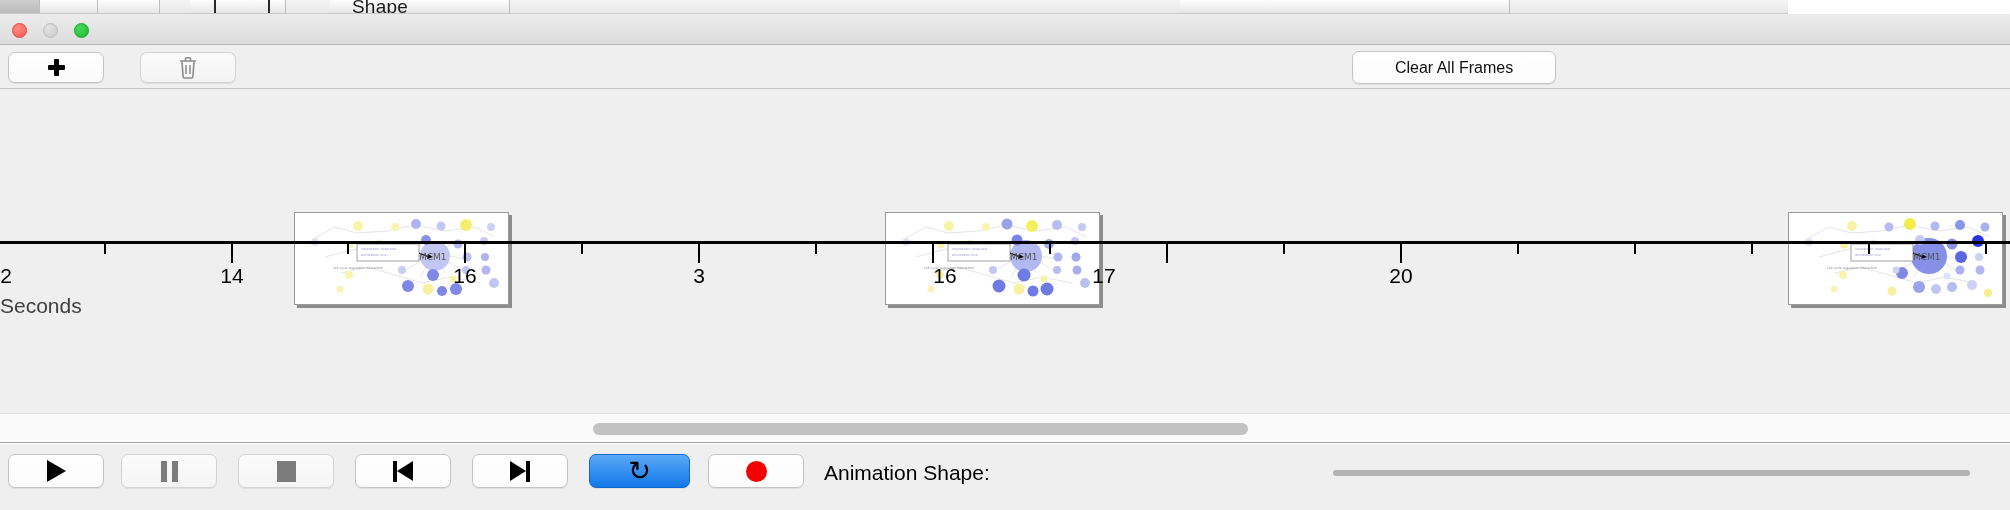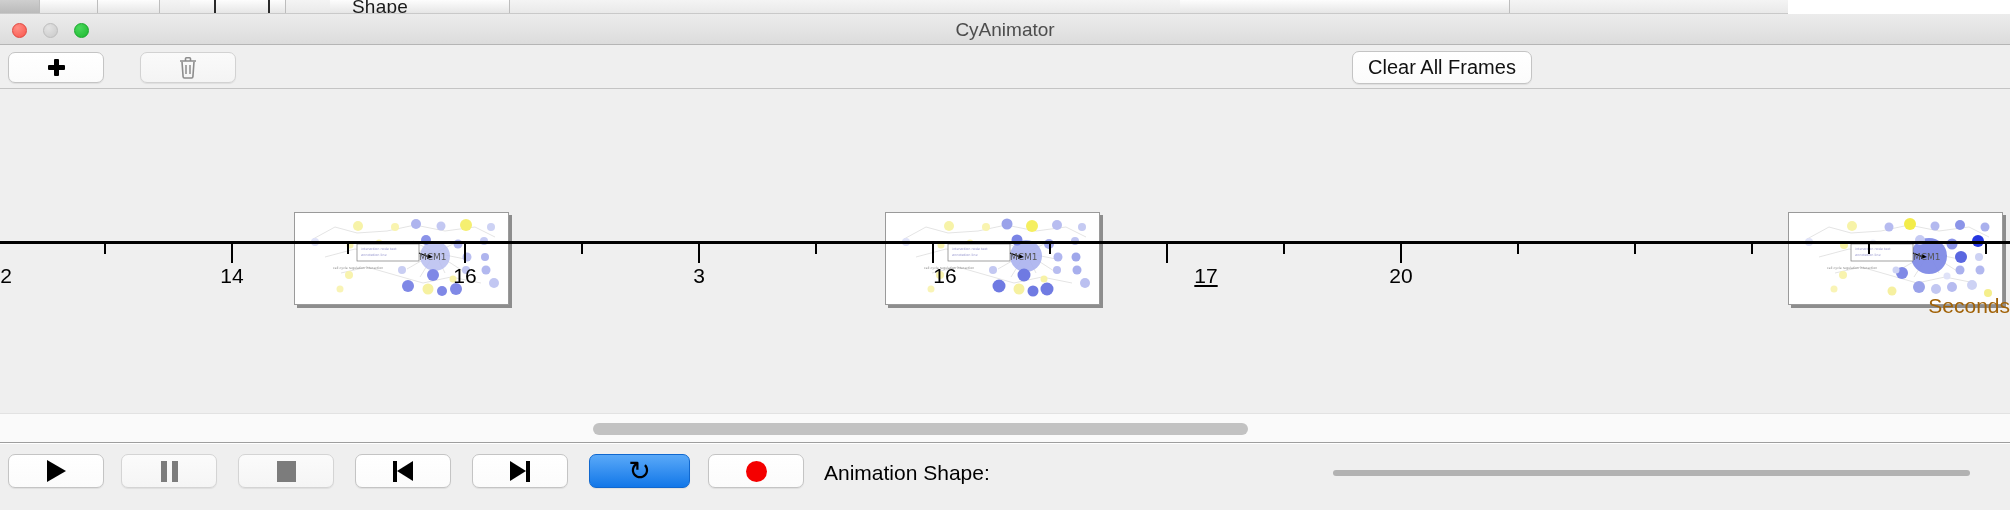--- a/index.html
+++ b/index.html
@@ -54,21 +54,21 @@
   .btn {
     position: absolute; border-radius: 7px; border: 1px solid #c4c4c4;
     background: linear-gradient(#ffffff, #fbfbfb);
     box-shadow: 0 1px 1px rgba(0,0,0,.07);
     display: flex; align-items: center; justify-content: center;
     font-size: 19px; color: #111; cursor: default; user-select: none;
   }
   .btn.dim { background: linear-gradient(#fafafa, #f4f4f4); color: #8c8c8c; border-color: #d2d2d2; }
   #add-btn   { left: 8px;   top: 7px; width: 96px; height: 31px; }
   #del-btn   { left: 140px; top: 7px; width: 96px; height: 31px; }
-  #clear-btn { left: 1352px;top: 6px; width: 180px; height: 33px; font-size: 20px; }
+  #clear-btn { left: 1352px;top: 6px; width: 204px; height: 33px; font-size: 16px; }
   .plus-icon { position: relative; width: 17px; height: 17px; }
   .plus-icon::before, .plus-icon::after {
     content: ""; position: absolute; background: #000; border-radius: 1px;
   }
   .plus-icon::before { left: 0; top: 6px; width: 17px; height: 5px; }
   .plus-icon::after  { left: 6px; top: 0; width: 5px; height: 17px; }
 
   
   .timeline-pane {
     position: absolute; left: 0; top: 89px; width: 2010px; height: 324px;
@@ -86,21 +86,21 @@
   }
   .tick { position: absolute; width: 2px; background: #000; }
   .tick.major { top: 155px; height: 19px; }
   .tick.minor { top: 155px; height: 10px; }
   .tick-label {
     position: absolute; top: 175px; font-size: 21px; color: #000;
     transform: translateX(-50%); white-space: nowrap;
   }
   .axis-caption {
     position: absolute; left: 0; right: 0; top: 205px;
-    text-align: right; font-size: 21px; color: #a16207;
+    text-align: left; font-size: 21px; color: #404040;
   }
 
   
   .hscroll {
     position: absolute; left: 0; top: 413px; width: 2010px; height: 30px;
     background: #fafafa; border-top: 1px solid #e2e2e2; border-bottom: 1px solid #9e9e9e;
   }
   .hscroll-thumb {
     position: absolute; left: 593px; top: 9px; width: 655px; height: 12px;
     background: #c2c2c2; border-radius: 6px;
@@ -166,21 +166,20 @@
     <div class="bg-chip" style="left:1880px;width:130px;"></div>
     <div class="bg-tick" style="left:214px;"></div>
     <div class="bg-tick" style="left:268px;"></div>
     <div class="bg-label">Shape</div>
   </div>
 
   <div class="titlebar">
     <div class="traffic tl-close"></div>
     <div class="traffic tl-min"></div>
     <div class="traffic tl-zoom"></div>
-    <div class="title-text">CyAnimator</div>
   </div>
 
   <div class="toolbar">
     <div class="btn" id="add-btn">
       <span class="plus-icon"></span>
     </div>
     <div class="btn dim" id="del-btn">
       <svg width="20" height="23" viewBox="0 0 20 23">
         <path d="M2 5 h16 M7.5 5 v-2.2 a1 1 0 0 1 1-1 h3 a1 1 0 0 1 1 1 V5" fill="none" stroke="#8c8c8c" stroke-width="1.6"></path>
         <path d="M4 5.8 l1.1 15 a1.3 1.3 0 0 0 1.3 1.2 h7.2 a1.3 1.3 0 0 0 1.3 -1.2 l1.1 -15" fill="none" stroke="#8c8c8c" stroke-width="1.6"></path>
@@ -363,21 +362,21 @@
     <div class="tick minor" style="left:1634px;"></div>
     <div class="tick minor" style="left:1751px;"></div>
     <div class="tick minor" style="left:1868px;"></div>
     <div class="tick minor" style="left:1985px;"></div>
 
     <div class="tick-label" style="left:6px;">2</div>
     <div class="tick-label" style="left:232px;">14</div>
     <div class="tick-label" style="left:465px;">16</div>
     <div class="tick-label" style="left:699px;">3</div>
     <div class="tick-label" style="left:933px;margin-left:12px;">16</div>
-    <div class="tick-label" style="left:1206px;text-decoration:underline;">17</div>
+    <div class="tick-label" style="left:1104px;">17</div>
     <div class="tick-label" style="left:1401px;">20</div>
 
     <div class="axis-caption">Seconds</div>
   </div>
 
   <div class="hscroll">
     <div class="hscroll-thumb"></div>
   </div>
 
   <div class="controlbar">

